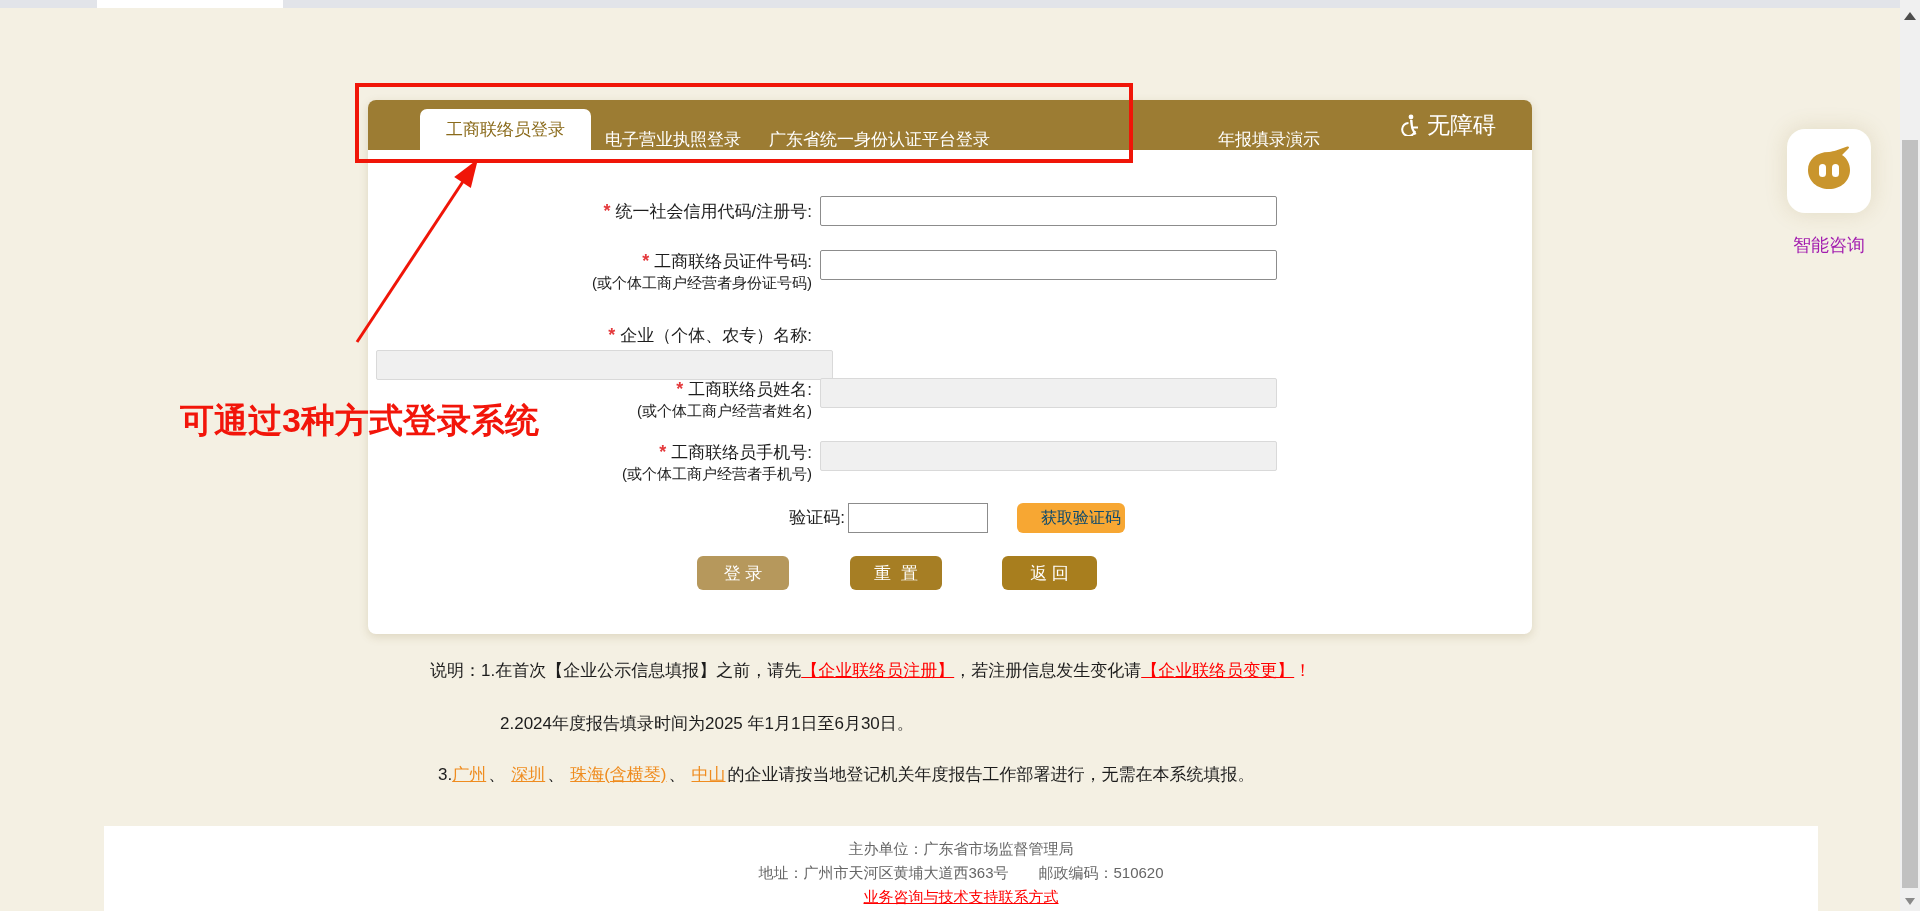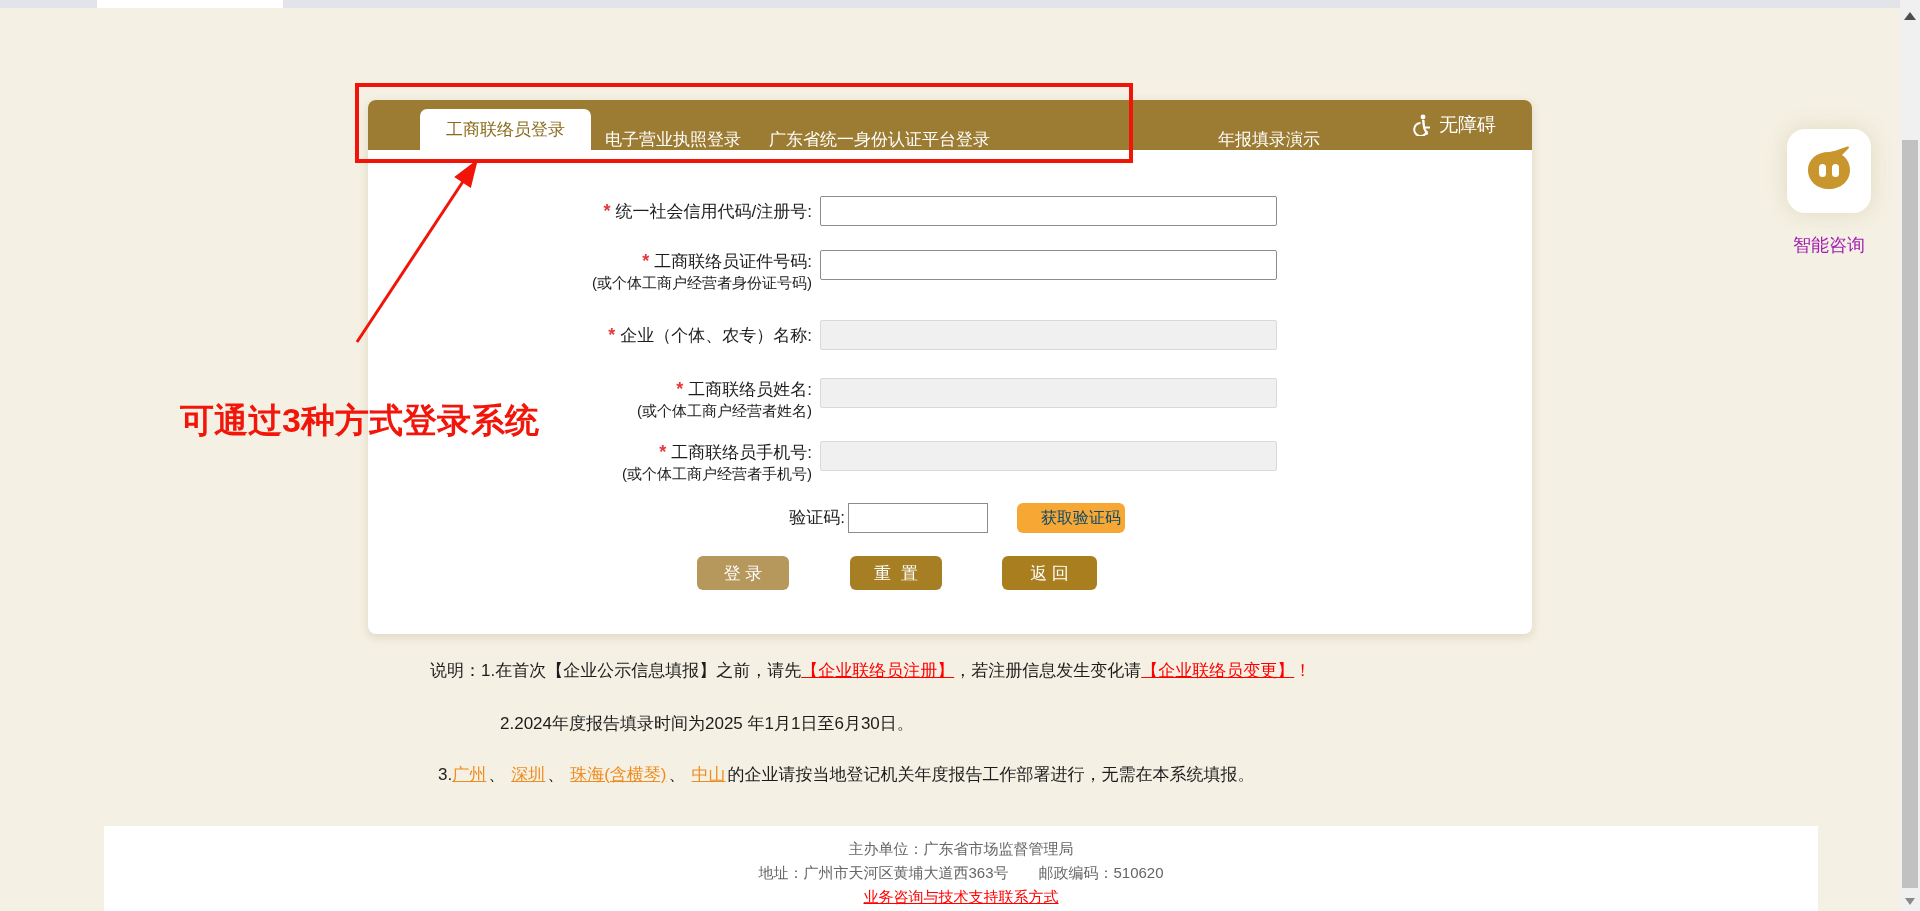--- a/index.html
+++ b/index.html
@@ -15,21 +15,21 @@
   
   .panel { left:368px; top:100px; width:1164px; height:534px; background:#ffffff;
            border-radius:8px; box-shadow:0 3px 10px rgba(120,100,40,.18); }
   .tabbar { position:absolute; left:0; top:0; width:100%; height:50px; background:#9c7c33;
             border-radius:8px 8px 0 0; display:flex; align-items:stretch; }
   .tab { color:#ffffff; font-size:17px; line-height:50px; padding:15px 14px; cursor:pointer; white-space:nowrap; }
   .tab.active { background:#ffffff; color:#8a6a1a; height:41px; line-height:41px; align-self:flex-end;
                 border-radius:7px 7px 0 0; padding:0 26px; margin-left:52px; }
   .tab.demo { margin-left:200px; }
   .access { margin-left:auto; margin-right:36px; display:flex; align-items:center; gap:7px;
-            color:#ffffff; font-size:19px; cursor:pointer; }
+            color:#ffffff; font-size:23px; cursor:pointer; }
 
   
   .formbody { position:absolute; left:0; top:50px; width:100%; height:484px; }
   .frow { position:absolute; left:0; width:100%; display:flex; align-items:flex-start; }
   .lbl { width:444px; display:flex; flex-direction:column; justify-content:center;
          min-height:30px; text-align:right; color:#1c1c1c; }
   .lbl .l1 { font-size:17px; line-height:22px; }
   .lbl .l2 { font-size:15px; line-height:19px; }
   .star { color:#e4393c; font-weight:bold; font-size:18px; margin-right:5px; }
   .inp { margin-left:8px; width:457px; height:30px; border:1px solid #8c8c8c; background:#ffffff;
@@ -115,21 +115,21 @@
     </div>
 
     <div class="frow" style="top:100px;">
       <div class="lbl">
         <div class="l1"><span class="star">*</span><span>工商联络员证件号码:</span></div>
         <div class="l2">(或个体工商户经营者身份证号码)</div>
       </div>
       <input class="inp" type="text" style="">
     </div>
 
-    <div class="frow" style="top:170px;">
+    <div class="frow" style="top:170px;flex-direction:column;">
       <div class="lbl">
         <div class="l1"><span class="star">*</span><span>企业（个体、农专）名称:</span></div>
       </div>
       <input class="inp off" type="text" disabled="" style="">
     </div>
 
     <div class="frow" style="top:228px;">
       <div class="lbl">
         <div class="l1"><span class="star">*</span><span>工商联络员姓名:</span></div>
         <div class="l2">(或个体工商户经营者姓名)</div>

